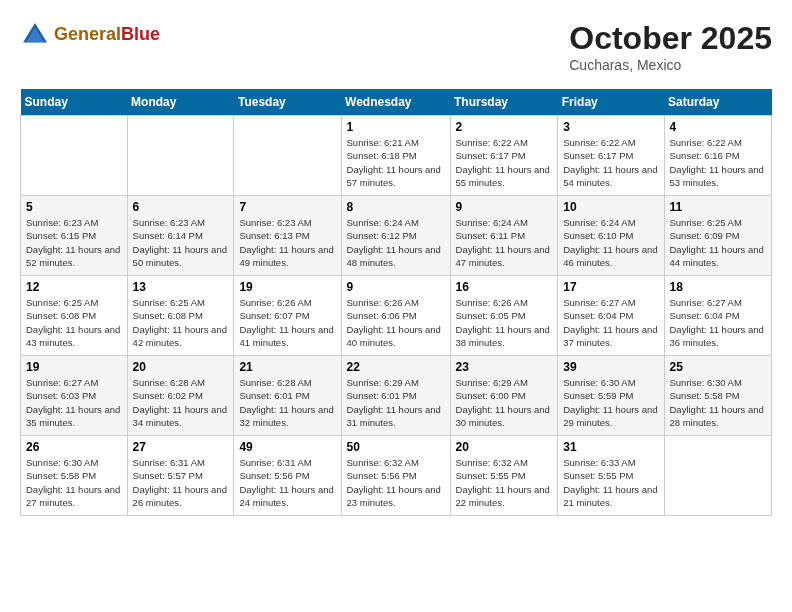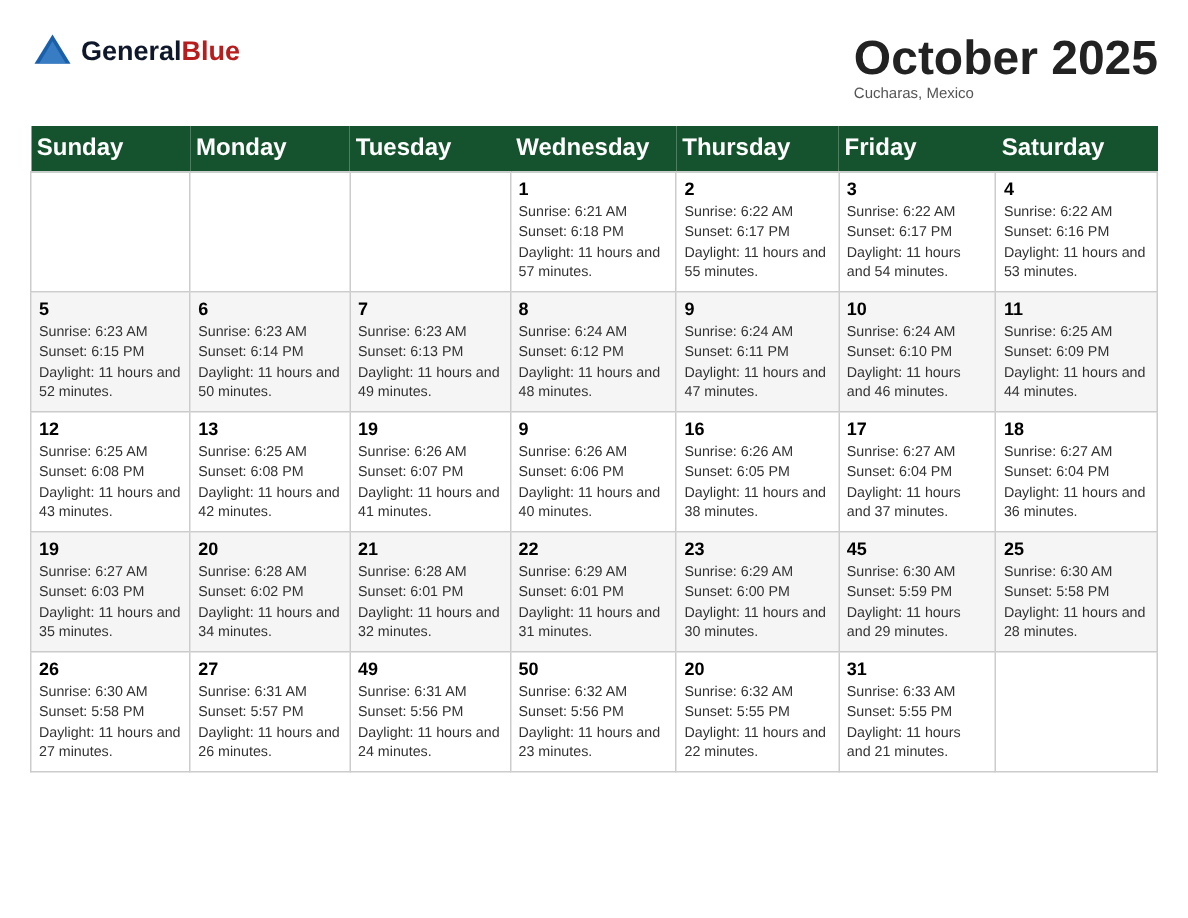--- a/index.html
+++ b/index.html
@@ -19,21 +19,21 @@
     .logo {
       display: flex;
       align-items: center;
     }
     .logo-text {
       line-height: 1.2;
     }
     .logo-general {
       font-size: 18px;
       font-weight: bold;
-      color: #0f172a;
+      color: #a16207;
       margin-top: 36px;
     }
     .logo-blue {
       font-size: 18px;
       font-weight: bold;
       color: #b91c1c;
       text-align: center;
     }
     .logo-icon {
       width: 30px;
@@ -42,34 +42,34 @@
     }
     .title-block {
       text-align: left;
     }
     .month-year {
       font-size: 32px;
       font-weight: bold;
       color: #222;
     }
     .location {
-      font-size: 10px;
+      font-size: 14px;
       color: #555;
     }
     table {
       width: 100%;
       border-collapse: collapse;
       font-size: 10.5px;
     }
     thead tr th {
-      background-color: #14532d;
+      background-color: #0369a1;
       color: #fff;
       padding: 6px 4px;
       text-align: left;
-      font-size: 16px;
+      font-size: 12px;
       font-weight: bold;
     }
     tbody tr td {
       border: 1px solid #ccc;
       vertical-align: top;
       padding: 4px 5px;
       width: 113px;
       height: 80px;
       background: #fff;
     }
@@ -220,21 +220,21 @@
         </td>
         <td>
           <div class="day-num">22</div>
           <div class="cell-text">Sunrise: 6:29 AM<br>Sunset: 6:01 PM<br>Daylight: 11 hours and 31 minutes.</div>
         </td>
         <td>
           <div class="day-num">23</div>
           <div class="cell-text">Sunrise: 6:29 AM<br>Sunset: 6:00 PM<br>Daylight: 11 hours and 30 minutes.</div>
         </td>
         <td>
-          <div class="day-num">45</div>
+          <div class="day-num">39</div>
           <div class="cell-text">Sunrise: 6:30 AM<br>Sunset: 5:59 PM<br>Daylight: 11 hours and 29 minutes.</div>
         </td>
         <td>
           <div class="day-num">25</div>
           <div class="cell-text">Sunrise: 6:30 AM<br>Sunset: 5:58 PM<br>Daylight: 11 hours and 28 minutes.</div>
         </td>
       </tr>
       <tr>
         <td>
           <div class="day-num">26</div>

